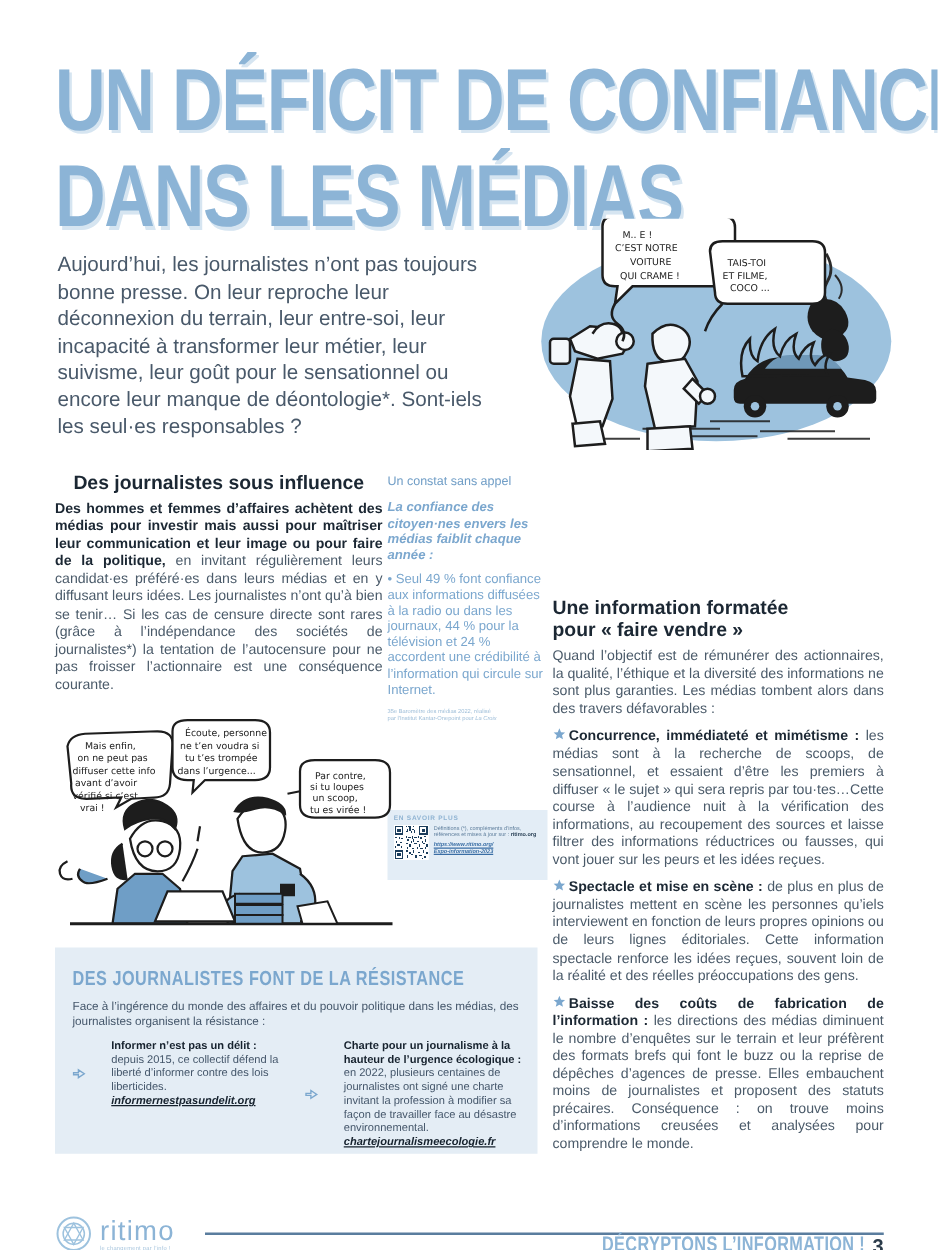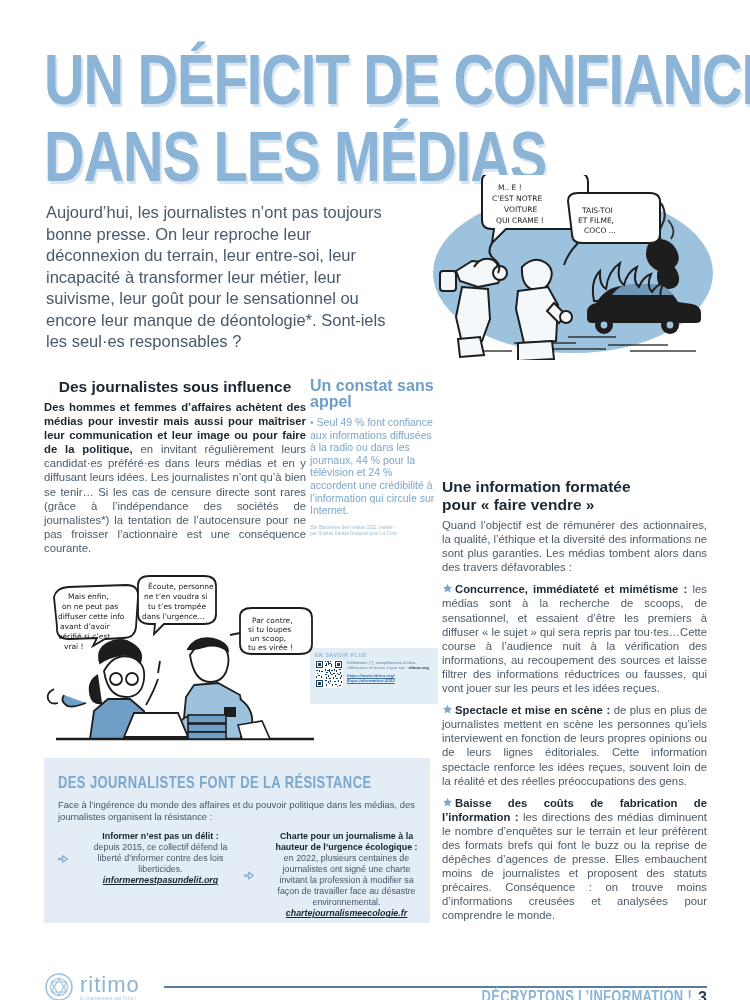--- a/index.html
+++ b/index.html
@@ -47,21 +47,21 @@
   .col-left{position:absolute;left:44px;top:378px;width:262px;}
   h2.sub{
     font-size:15.5px;font-weight:bold;color:#1b2733;margin:0 0 4px 0;line-height:18px;text-align:center;
   }
   .body-txt{font-size:11.3px;line-height:14.1px;text-align:justify;color:#4a5a69;}
   .body-txt b{color:#1b2733;}
 
   
   .col-mid{position:absolute;left:310px;top:378px;width:128px;color:#7ba7ce;}
   .col-mid h3{
-    font-size:16px;font-weight:bold;line-height:16px;margin:0 0 6px 0;color:#6f9dc6;
+    font-size:10px;font-weight:normal;line-height:16px;margin:0 0 6px 0;color:#6f9dc6;
   }
   .col-mid .lead{
     font-size:10.5px;line-height:12.6px;font-style:italic;font-weight:bold;margin-bottom:7px;color:#7ba7ce;
   }
   .col-mid .stat{font-size:10.5px;line-height:12.6px;margin-bottom:6px;color:#7ba7ce;}
   .source{font-size:4.6px;line-height:6px;color:#9dbdd8;margin-top:8px;}
   .source i{font-style:italic;}
 
   
   .qrbox{
@@ -93,21 +93,21 @@
   }
   .resbox h3{
     font-family:"Liberation Sans Narrow","Liberation Sans",sans-serif;
     margin:0;padding:12px 0 0 14px;
     font-size:13px;font-weight:bold;letter-spacing:.4px;color:#7ba7ce;
     transform:scaleY(1.25);transform-origin:left top;
   }
   .resbox .intro2{padding:14px 14px 0 14px;font-size:9.4px;line-height:11.6px;color:#44566a;}
   .res-cols{display:flex;padding:9px 12px 0 14px;gap:12px;}
   .res-col{width:174px;font-size:8.9px;line-height:11px;color:#44566a;}
-  .res-item{display:flex;gap:20px;margin-bottom:9px;text-align:center;}
+  .res-item{display:flex;gap:20px;margin-bottom:9px;}
   .res-ico{flex:0 0 11px;margin-top:1px;}
   .res-item b{color:#16222e;}
   .res-link{font-style:italic;font-weight:bold;text-decoration:underline;color:#16222e;}
 
   
   .footer{position:absolute;left:44px;top:972px;width:663px;height:40px;}
   .ritimo{position:absolute;left:0;top:0;display:flex;align-items:center;gap:6px;}
   .ritimo-word{
     font-size:22px;color:#8cb4d6;letter-spacing:1px;line-height:22px;font-weight:normal;
   }
@@ -194,20 +194,21 @@
 
   <div class="intro">Aujourd’hui, les journalistes n’ont pas toujours bonne presse. On leur reproche leur déconnexion du terrain, leur entre-soi, leur incapacité à transformer leur métier, leur suivisme, leur goût pour le sensationnel ou encore leur manque de déontologie*. Sont-iels les seul·es responsables ?</div>
 
   <div class="col-left">
     <h2 class="sub">Des journalistes sous influence</h2>
     <div class="body-txt"><b>Des hommes et femmes d’affaires achètent des médias pour investir mais aussi pour maîtriser leur communication et leur image ou pour faire de la politique,</b><span> en invitant régulièrement leurs candidat·es préféré·es dans leurs médias et en y diffusant leurs idées. Les journalistes n’ont qu’à bien se tenir… Si les cas de censure directe sont rares (grâce à l’indépendance des sociétés de journalistes*) la tentation de l’autocensure pour ne pas froisser l’actionnaire est une conséquence courante.</span></div>
   </div>
 
   <div class="col-mid">
     <h3>Un constat sans appel</h3>
+    <div class="lead">La confiance des citoyen·nes envers les médias faiblit chaque année :</div>
     <div class="stat">• Seul 49 % font confiance aux informations diffusées à la radio ou dans les journaux, 44 % pour la télévision et 24 % accordent une crédibilité à l’information qui circule sur Internet.</div>
     <div class="source">
       <div>35e Baromètre des médias 2022, réalisé</div>
       <div><span>par l’Institut Kantar-Onepoint pour </span><i>La Croix</i></div>
     </div>
   </div>
 
   <div class="qrbox">
     <div class="hd">EN SAVOIR PLUS</div>
     <div class="inner">

